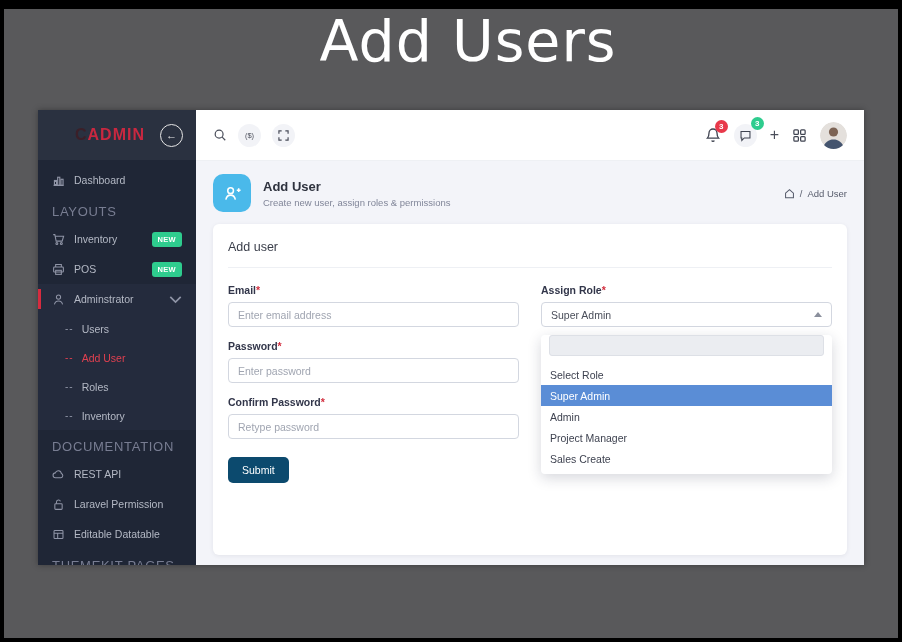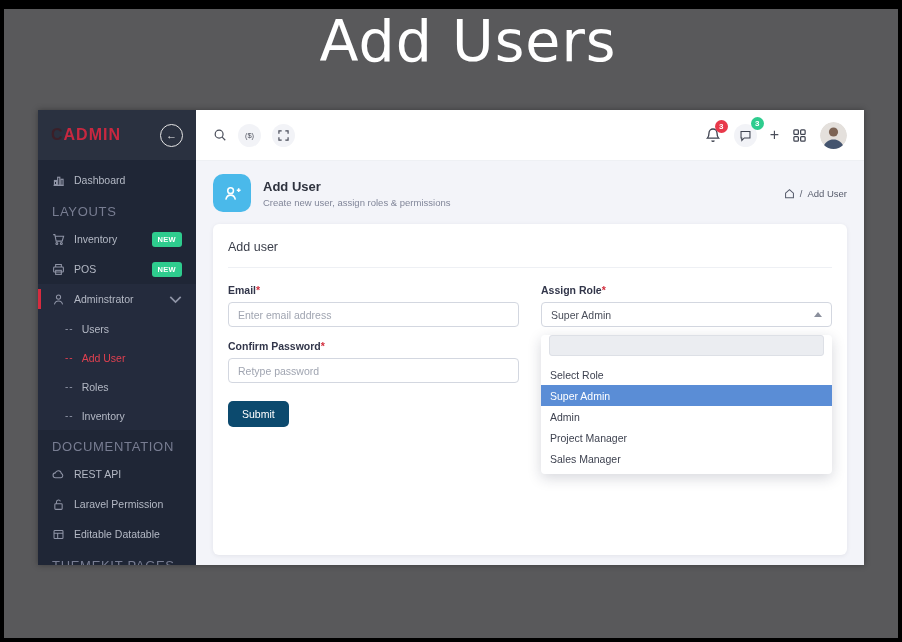--- a/index.html
+++ b/index.html
@@ -11,21 +11,21 @@
   .frame{position:absolute;inset:0;border:4px solid #000;border-top-width:9px;pointer-events:none;z-index:50;box-sizing:border-box;}
   .banner-title{
     position:absolute;top:8px;left:17px;width:100%;text-align:center;
     color:#fff;font-family:"DejaVu Sans",sans-serif;font-size:57px;letter-spacing:1px;
   }
   
   .shot{position:absolute;left:38px;top:110px;width:826px;height:455px;display:flex;background:#f3f4f9;box-shadow:0 0 6px rgba(0,0,0,.35);}
   
   .sidebar{width:158px;flex:none;background:#1f2636;color:#b4b9c5;display:flex;flex-direction:column;overflow:hidden;}
   .logo-bar{height:50px;flex:none;background:#2a3140;display:flex;align-items:center;justify-content:space-between;padding:0 13px;}
-  .logo{font-size:16px;font-weight:bold;letter-spacing:1px;}
+  .logo{font-size:16px;font-weight:bold;letter-spacing:1px;margin-left:24px;}
   .logo .c{color:#3b1f28;}
   .logo .admin{color:#c82840;}
   .back-btn{width:21px;height:21px;border:1.5px solid #e6e6e6;border-radius:50%;display:flex;align-items:center;justify-content:center;color:#e6e6e6;font-size:11px;line-height:1;}
   .menu{padding-top:5px;font-size:10.5px;}
   .m-item{height:30px;display:flex;align-items:center;gap:9px;padding:0 14px;color:#b4b9c5;position:relative;}
   .m-item svg{width:13px;height:13px;flex:none;}
   .sec-label{font-size:13px;color:#787d92;letter-spacing:.7px;padding:9px 14px 5px;}
   .badge-new{margin-left:auto;background:#2ecc8e;color:#fff;font-size:7.5px;font-weight:bold;padding:3px 6px;border-radius:3px;letter-spacing:.3px;}
   .admin-wrap{background:#242b3d;}
   .m-item.active-parent::before{content:"";position:absolute;left:0;top:5px;bottom:5px;width:3px;background:#d62b3f;}
@@ -255,40 +255,44 @@
         <div class="card-title">Add user</div>
 
         <div class="form-grid">
 
           <div class="col">
             <div class="field">
               <label class="f-label"><span>Email</span><span class="req">*</span></label>
               <input class="f-input" type="text" placeholder="Enter email address" style="">
             </div>
             <div class="field">
+              <label class="f-label"><span>Password</span><span class="req">*</span></label>
+              <input class="f-input" type="text" placeholder="Enter password" style="">
+            </div>
+            <div class="field">
               <label class="f-label"><span>Confirm Password</span><span class="req">*</span></label>
               <input class="f-input" type="text" placeholder="Retype password" style="">
             </div>
             <button class="submit-btn">Submit</button>
           </div>
 
           <div class="col">
             <div class="field">
               <label class="f-label"><span>Assign Role</span><span class="req">*</span></label>
               <div class="select-box">
                 <span>Super Admin</span>
                 <span class="arrow-up"></span>
               </div>
               <div class="dropdown">
                 <input class="dd-search" type="text" value="" style="">
                 <div class="dd-opt">Select Role</div>
                 <div class="dd-opt selected">Super Admin</div>
                 <div class="dd-opt">Admin</div>
                 <div class="dd-opt">Project Manager</div>
-                <div class="dd-opt">Sales Manager</div>
+                <div class="dd-opt">Sales Create</div>
               </div>
             </div>
           </div>
 
         </div>
       </div>
 
     </div>
   </div>
 </div>

